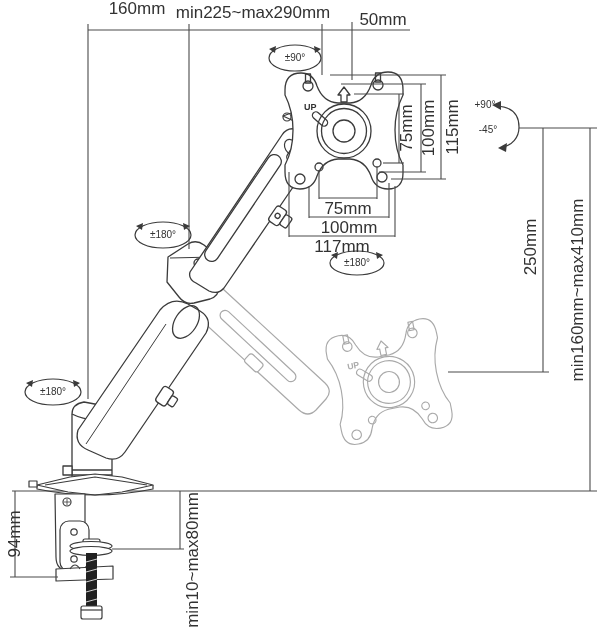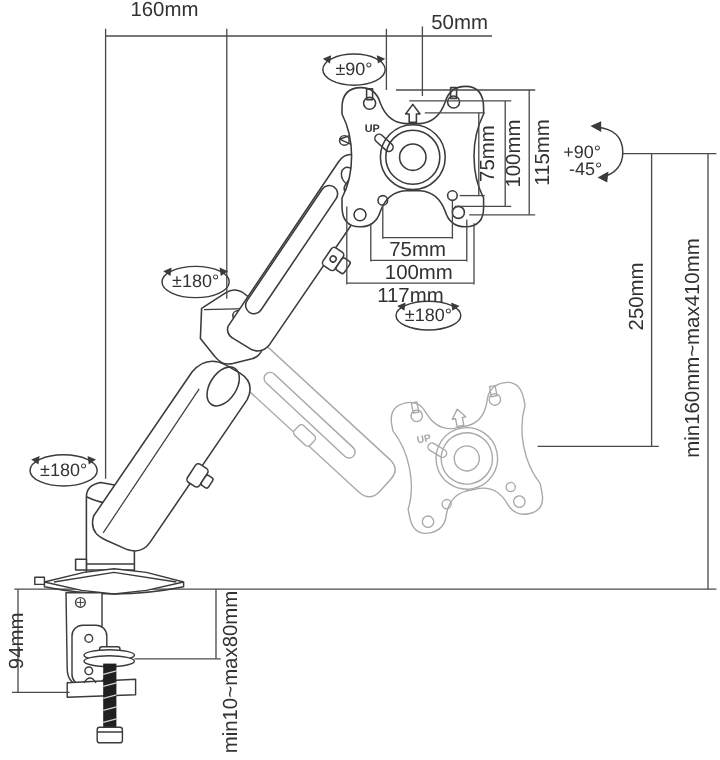--- a/index.html
+++ b/index.html
@@ -2,21 +2,21 @@
 <html><head>
 <meta charset="utf-8">
 <style>
   html,body{margin:0;padding:0;background:#fff;}
   #canvas{position:relative;width:600px;height:633px;background:#fff;overflow:hidden;
           font-family:"Liberation Sans","DejaVu Sans",sans-serif;color:#323232;}
   #art{position:absolute;left:0;top:0;}
   .lbl{position:absolute;transform:translate(-50%,-50%);font-size:17px;white-space:nowrap;
        color:#323232;letter-spacing:0px;line-height:1;}
   .v{transform:translate(-50%,-50%) rotate(-90deg);}
-  .small{font-size:15px;}
+  .small{font-size:10px;}
 </style>
 </head>
 <body>
 
 <div id="canvas">
 
 <svg id="art" width="600" height="633" viewBox="0 0 600 633">
 
   <g stroke="#4a4a4a" stroke-width="1.1">
     <line x1="12" y1="491" x2="597" y2="491"></line>
@@ -208,24 +208,25 @@
     </g>
     <g>
       <path d="M497,106 C512,107 519,115 519,127 C519,138 512,145 503,147"></path>
       <polygon points="492,105 501,101 501,110" fill="#3b3b3b" stroke="none"></polygon>
       <polygon points="498,148 507,143 506,152" fill="#3b3b3b" stroke="none"></polygon>
     </g>
   </g>
 </svg>
 
 <div class="lbl" style="left:137px;top:8px">160mm</div>
+<div class="lbl" style="left:253px;top:12px">min225~max290mm</div>
 <div class="lbl" style="left:383px;top:19px">50mm</div>
 <div class="lbl small" style="left:295px;top:58px">±90°</div>
-<div class="lbl small" style="left:485px;top:127px">+90°</div>
-<div class="lbl small" style="left:488px;top:141px">-45°</div>
+<div class="lbl small" style="left:485px;top:105px">+90°</div>
+<div class="lbl small" style="left:488px;top:130px">-45°</div>
 <div class="lbl v" style="left:406px;top:128px">75mm</div>
 <div class="lbl v" style="left:428px;top:128px">100mm</div>
 <div class="lbl v" style="left:452px;top:127px">115mm</div>
 <div class="lbl" style="left:348px;top:208px">75mm</div>
 <div class="lbl" style="left:349px;top:227px">100mm</div>
 <div class="lbl" style="left:342px;top:246px">117mm</div>
 <div class="lbl small" style="left:357px;top:263px">±180°</div>
 <div class="lbl small" style="left:163px;top:235px">±180°</div>
 <div class="lbl small" style="left:53px;top:392px">±180°</div>
 <div class="lbl v" style="left:530px;top:247px">250mm</div>

